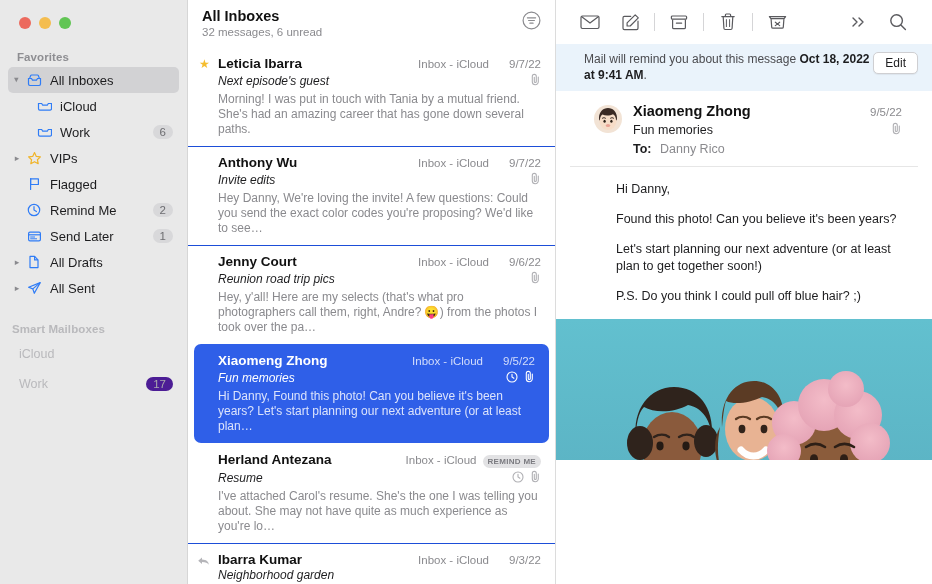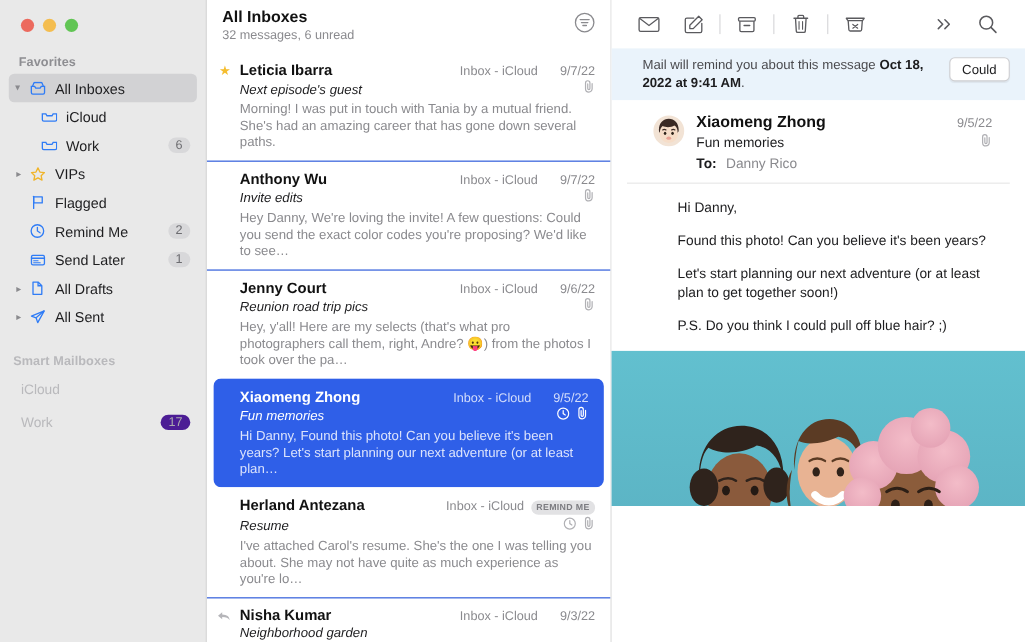--- a/index.html
+++ b/index.html
@@ -374,21 +374,21 @@
         <div class="m-preview">I've attached Carol's resume. She's the one I was telling you about. She may not have quite as much experience as you're lo…</div>
       </div>
 
       <div class="msg">
         <span class="reply-ic">
           <svg width="13" height="11" viewBox="0 0 13 11">
               <path d="M5 1.5 1.2 4.7 5 7.9V5.9c3.6 0 5.6.9 6.8 2.9-.3-3.3-2.4-5-6.8-5.2z" fill="#b5b5b9"></path>
             </svg>
         </span>
         <div class="m-top">
-          <span class="m-from">Nisha Kumar</span>
+          <span class="m-from">Ibarra Kumar</span>
           <span class="m-mbox">Inbox - iCloud</span>
           <span class="m-date">9/3/22</span>
         </div>
         <div class="m-sub-row">
           <span class="m-subject">Neighborhood garden</span>
         </div>
 
       </div>
 
     </div>
@@ -442,21 +442,21 @@
       <div class="tb-btn">
         <svg width="18" height="18" viewBox="0 0 18 18">
             <circle cx="7.6" cy="7.6" r="5.8" fill="none" stroke="#5a5a5e" stroke-width="1.4"></circle>
             <path d="M11.9 11.9 16.4 16.4" stroke="#5a5a5e" stroke-width="1.4" stroke-linecap="round"></path>
           </svg>
       </div>
     </div>
 
     <div class="banner">
       <div class="banner-text"><span>Mail will remind you about this message </span><b>Oct 18, 2022 at 9:41 AM</b><span>.</span></div>
-      <button class="edit-btn">Could</button>
+      <button class="edit-btn">Edit</button>
     </div>
 
     <div class="mhead">
       <div class="avatar">
         <svg width="28" height="28" viewBox="0 0 28 28">
           <ellipse cx="14" cy="16" rx="8.6" ry="9" fill="#f6ddc8"></ellipse>
           <path d="M5 13c0-6 4-10 9-10s9 4 9 10c0 1.6-.4 2.4-1 2.6.2-3-1-5.4-3-6.4-2.6 1.6-7.4 2-10.6.4-1.6 1.2-2.6 3.4-2.4 6C5.4 15.4 5 14.6 5 13z" fill="#3a2a24"></path>
           <ellipse cx="10.6" cy="16.2" rx="1.15" ry="1.5" fill="#2b2118"></ellipse>
           <ellipse cx="17.4" cy="16.2" rx="1.15" ry="1.5" fill="#2b2118"></ellipse>
           <ellipse cx="14" cy="20.6" rx="2.2" ry="1.5" fill="#e8a394"></ellipse>

